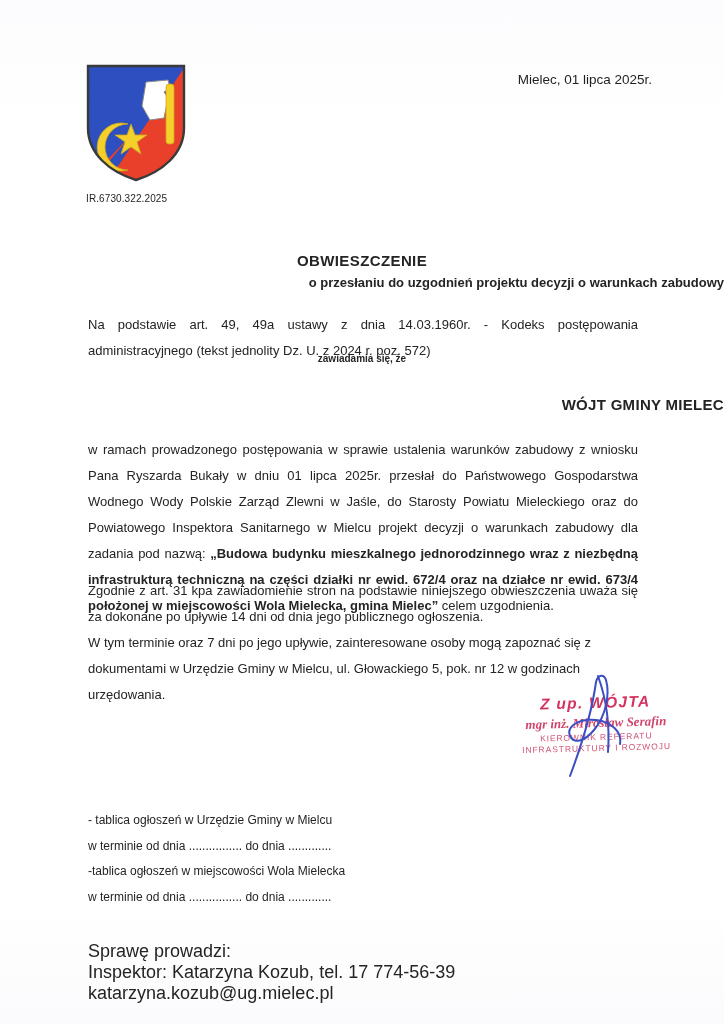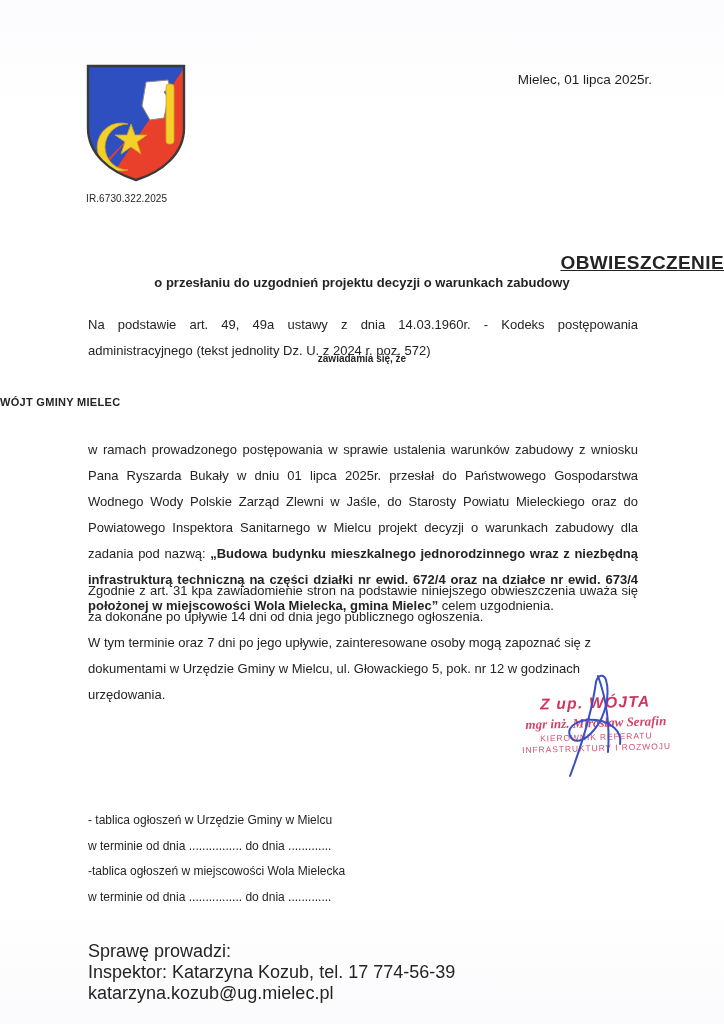--- a/index.html
+++ b/index.html
@@ -45,31 +45,30 @@
     font-size: 13.5px;
     color: #1f1f1f;
     margin-left: 10px;
   }
 
   
   .title-main {
     position: absolute;
     left: 0; right: 0;
     top: 252px;
+    text-align: center;
+    font-size: 15px;
+    font-weight: bold;
+    letter-spacing: .4px;
+  }
+  .title-sub {
+    position: absolute;
+    left: 0; right: 0;
+    top: 275px;
     text-align: right;
-    font-size: 19px;
-    font-weight: bold;
-    letter-spacing: .4px;
-    text-decoration: underline;
-  }
-  .title-sub {
-    position: absolute;
-    left: 0; right: 0;
-    top: 275px;
-    text-align: center;
     font-size: 13px;
     font-weight: bold;
   }
 
   
   .body-block {
     position: absolute;
     left: 88px;
     width: 550px;
     font-size: 13px;
@@ -83,22 +82,22 @@
     left: 0; right: 0;
     top: 353px;
     text-align: center;
     font-size: 10px;
     font-weight: bold;
   }
   #authority-line {
     position: absolute;
     left: 0; right: 0;
     top: 396px;
-    text-align: left;
-    font-size: 11px;
+    text-align: right;
+    font-size: 15px;
     font-weight: bold;
     letter-spacing: .3px;
   }
   #main-paragraph { top: 437px; }
   #main-paragraph b { font-weight: bold; }
   #art49-paragraph { top: 578px; }
   #deadline-paragraph { top: 630px; }
   .body-block.left-align { text-align: left; }
 
   

